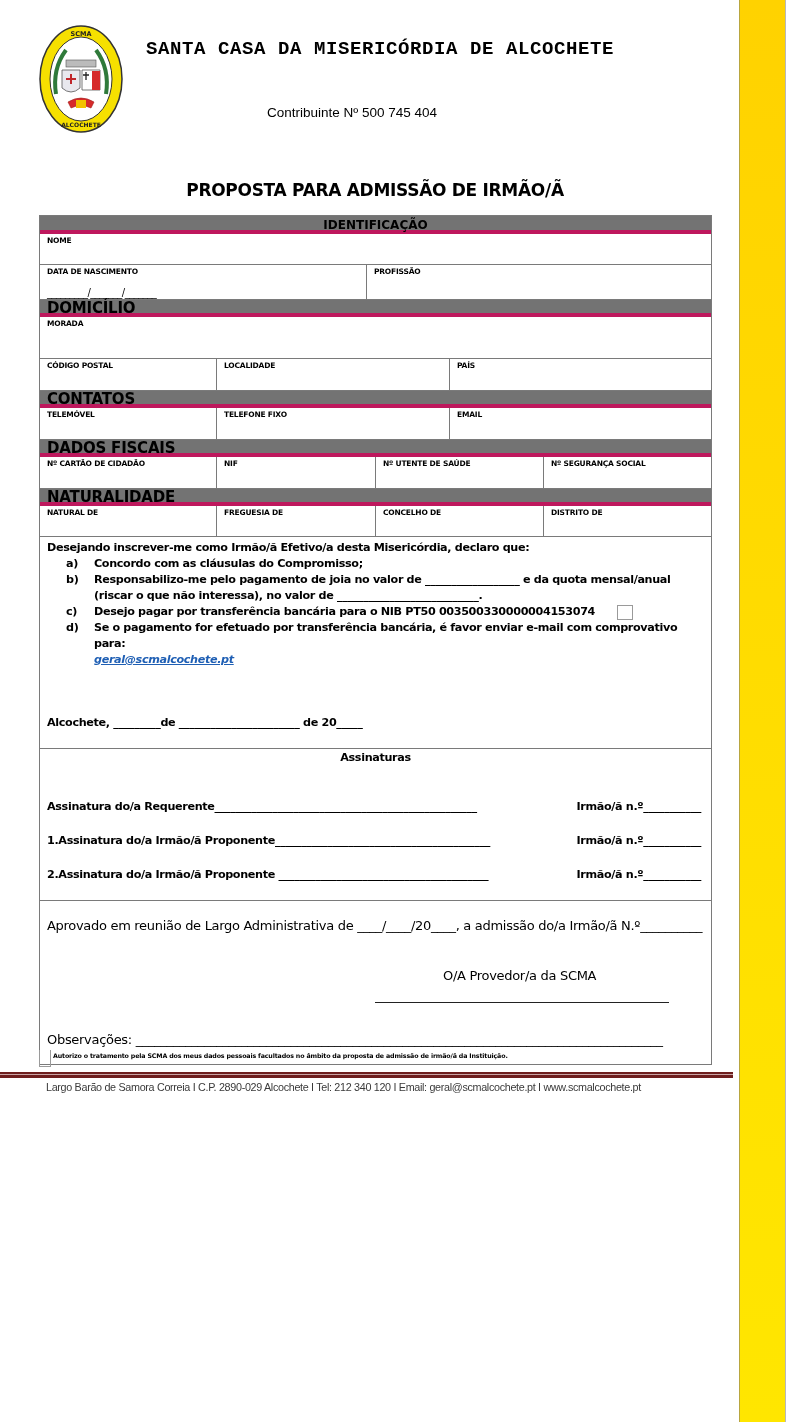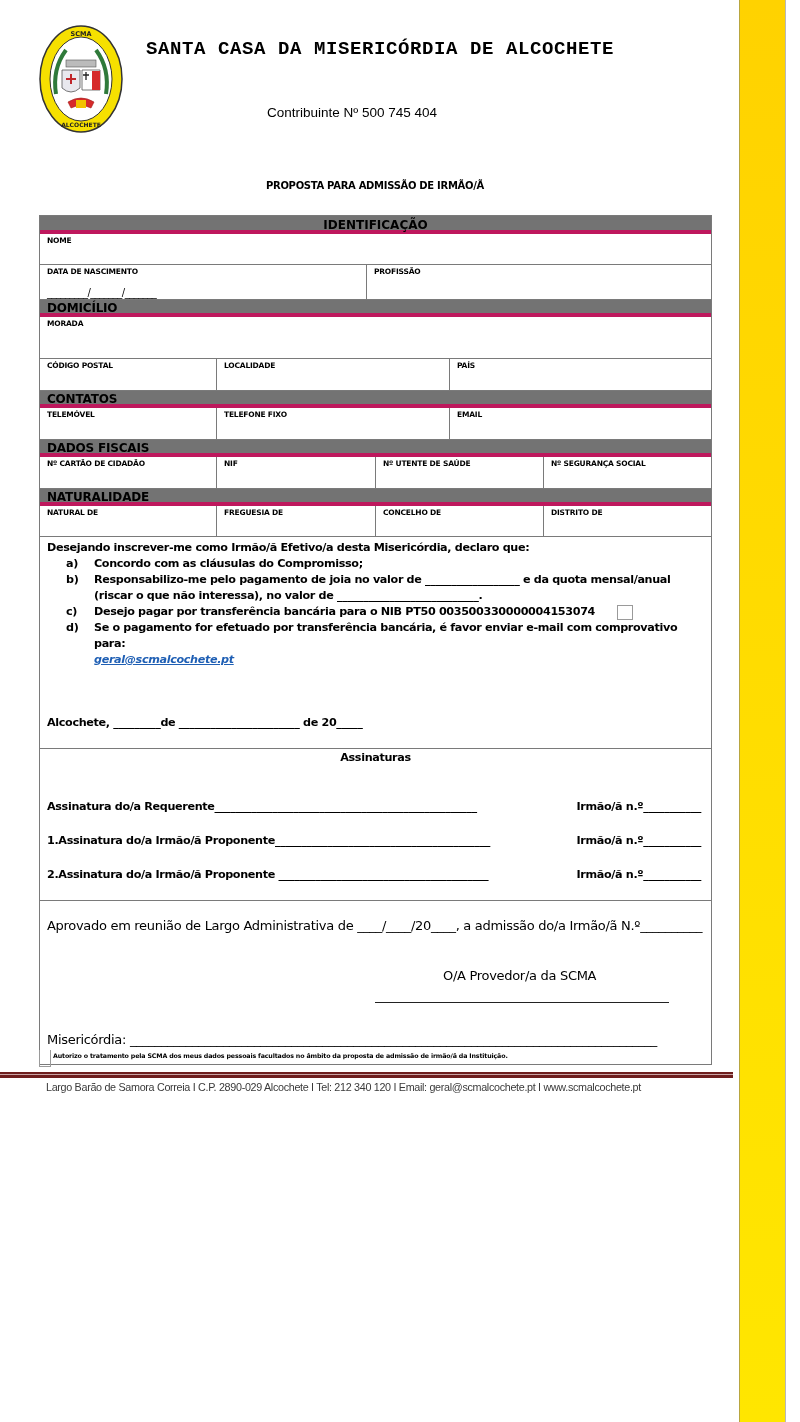--- a/index.html
+++ b/index.html
@@ -9,27 +9,27 @@
   .side-bar { position: absolute; left: 739px; top: 0; width: 47px; height: 1422px;
     background: linear-gradient(to bottom, #ffd200 0%, #ffe100 70%, #ffe600 100%);
     border-left: 1px solid #b8a640; border-right: 1px solid #b8b8b8; }
 
   .logo { position: absolute; left: 38px; top: 24px; width: 86px; height: 110px; }
 
   .org-name { position: absolute; left: 146px; top: 38px; font-family: "Liberation Mono", monospace;
     font-weight: bold; font-size: 19px; letter-spacing: 0.6px; white-space: nowrap; }
   .taxid { position: absolute; left: 267px; top: 105px; font-size: 13.5px; }
   .doc-title { position: absolute; left: 0; width: 750px; top: 180px; text-align: center;
-    font-family: "DejaVu Sans", sans-serif; font-size: 10px; font-weight: bold; letter-spacing: -0.3px; }
+    font-family: "DejaVu Sans", sans-serif; font-size: 17px; font-weight: bold; letter-spacing: -0.3px; }
 
   .form { position: absolute; left: 39px; top: 215px; width: 673px; border: 1px solid #7a7a7a;
     font-family: "DejaVu Sans", sans-serif; }
   .band { background: #737373; border-bottom: 4px solid #be185d; font-weight: bold; }
   .band.center { text-align: center; font-size: 12px; height: 18px; line-height: 18px; }
-  .band.left { font-size: 12px; height: 17px; line-height: 17px; padding-left: 7px; letter-spacing: -0.2px; }
+  .band.left { font-size: 15px; height: 17px; line-height: 17px; padding-left: 7px; letter-spacing: -0.2px; }
   .row { display: flex; border-bottom: 1px solid #7a7a7a; }
   .cell { border-right: 1px solid #7a7a7a; padding: 2px 0 0 7px; position: relative; }
   .cell:last-child { border-right: none; }
   .lbl { font-size: 7.5px; font-weight: bold; letter-spacing: -0.2px; white-space: nowrap; }
   .date-blank { position: absolute; left: 7px; bottom: 1px; font-size: 10px; letter-spacing: -0.5px; }
 
   .declaration { padding: 3px 7px 0 7px; height: 212px; border-bottom: 1px solid #7a7a7a;
     font-size: 11.2px; font-weight: bold; letter-spacing: -0.35px; line-height: 16px; position: relative; }
   .decl-intro { white-space: nowrap; }
   .decl-item { display: flex; padding-left: 19px; }
@@ -201,21 +201,21 @@
     <div class="sig-row" style="top:119px;">
       <span>2.Assinatura do/a Irmão/ã Proponente ________________________________________</span>
       <span>Irmão/ã n.º___________</span>
     </div>
   </div>
 
   <div class="approval">
     <div class="approval-line">Aprovado em reunião de Largo Administrativa de ____/____/20____, a admissão do/a Irmão/ã N.º__________</div>
     <div class="provedor">O/A Provedor/a da SCMA</div>
     <div class="provedor-line"></div>
-    <div class="obs">Misericórdia: _____________________________________________________________________________________</div>
+    <div class="obs">Observações: _____________________________________________________________________________________</div>
   </div>
 </div>
 
 <div class="consent">
   <div class="consent-box"></div>
   <div class="consent-text">Autorizo o tratamento pela SCMA dos meus dados pessoais facultados no âmbito da proposta de admissão de irmão/ã da Instituição.</div>
 </div>
 
 <div class="footer-rule"></div>
 <div class="footer-address">Largo Barão de Samora Correia I C.P. 2890-029 Alcochete I Tel: 212 340 120 I Email: geral@scmalcochete.pt I www.scmalcochete.pt</div>

